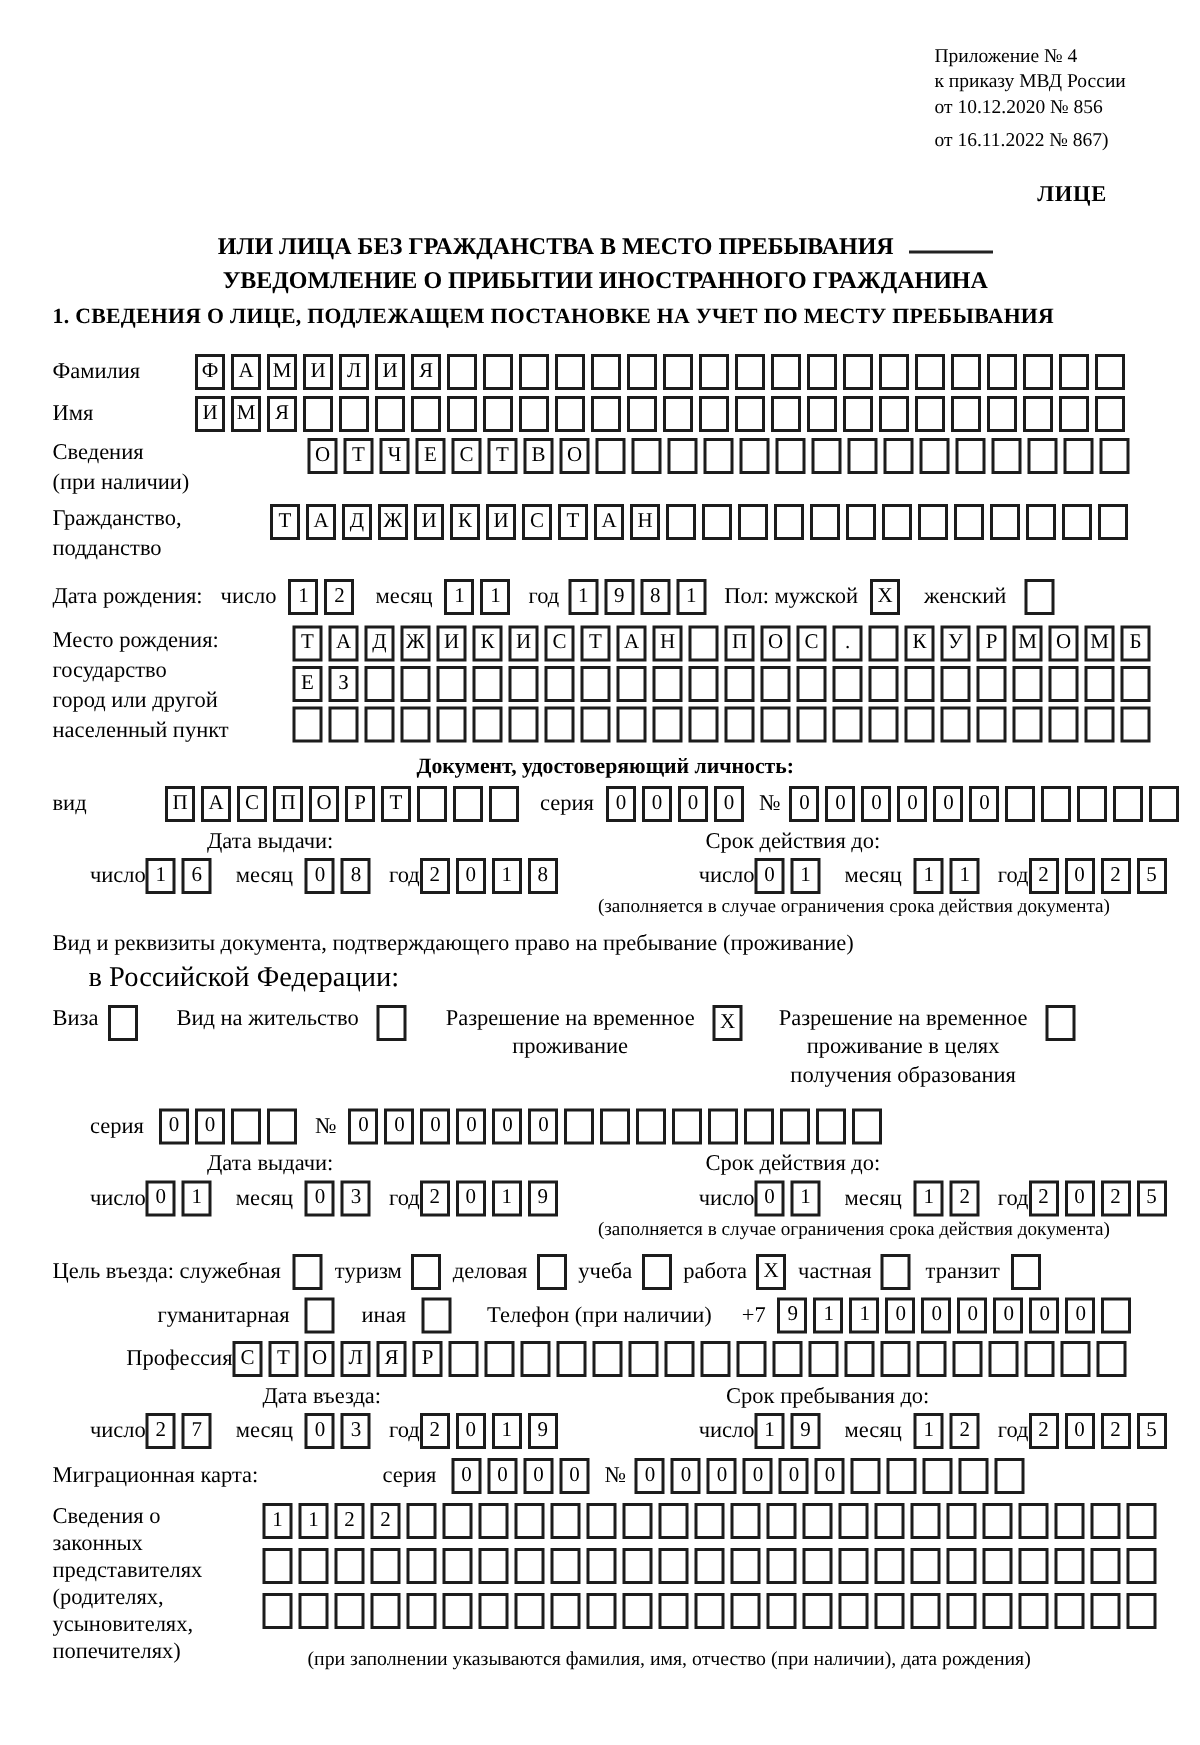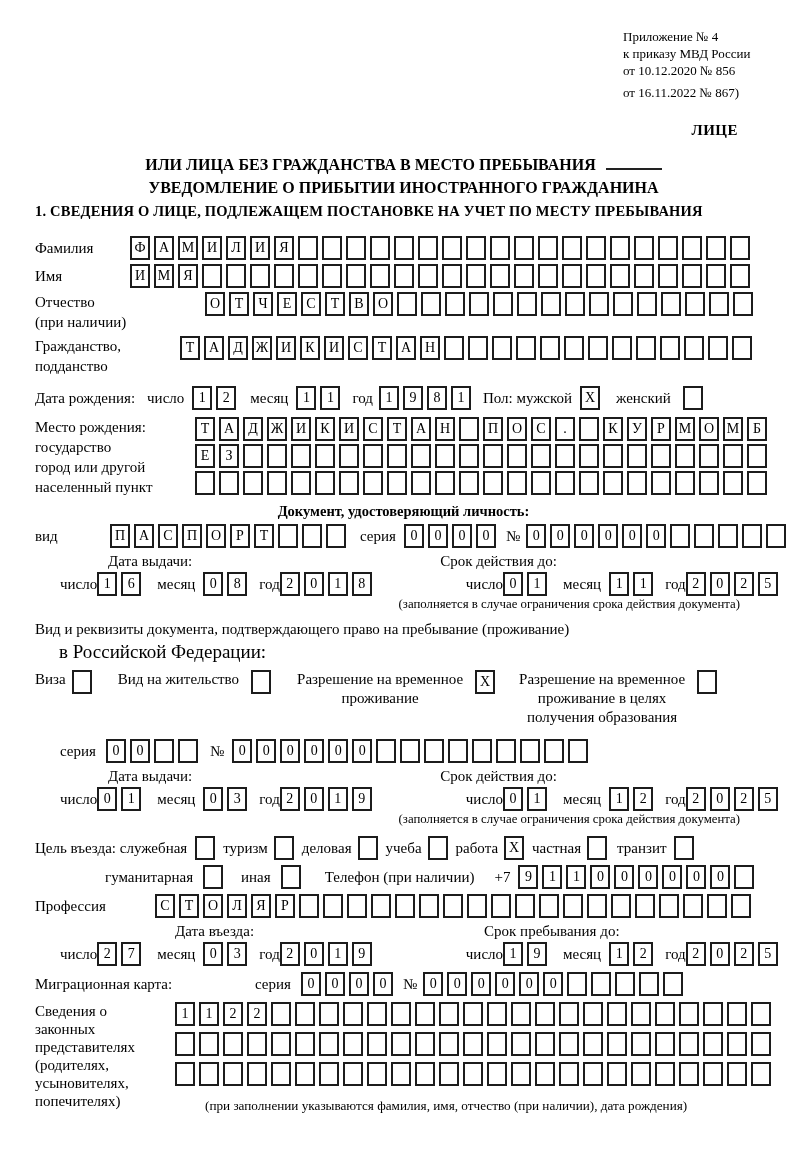--- a/index.html
+++ b/index.html
@@ -23,21 +23,21 @@
   .row { display:flex; align-items:center; margin-top:4px; }
   .row.top { align-items:flex-start; }
   .lbl { font-size:15px; flex:0 0 auto; }
   .lblcol { font-size:15px; line-height:20px; flex:0 0 auto; }
   .cells { display:flex; flex:0 0 auto; }
   .cell {
     width:20px; height:24px; border:2px solid #1c1c1c; margin-right:4px;
     display:flex; align-items:center; justify-content:center;
     font-size:14px; flex:0 0 auto; background:#fff;
   }
-  .w95 { width:95px; } .w75 { width:75px; } .w120 { width:120px; }
+  .w95 { width:95px; } .w75 { width:75px; } .w120 { width:120px;text-align:right; }
   .w140 { width:140px; } .w145 { width:145px; } .w160 { width:160px; } .w170 { width:170px; }
 
   .stackrows .cells { margin-bottom:3px; }
 
   .center-bold { text-align:center; font-weight:bold; font-size:14.5px; margin-top:5px; }
 
   .dates-head { display:flex; font-size:15px; margin-top:5px; }
   .numrow { margin-left:25px; margin-top:2px; }
   .note-right { text-align:right; padding-right:32px; font-size:12.8px; margin-top:1px; }
 
@@ -47,21 +47,21 @@
   .permits { display:flex; align-items:flex-start; margin-top:7px; font-size:15px; }
   .permits .opt { display:flex; align-items:flex-start; }
   .permits .optlbl { text-align:center; line-height:19px; }
   .permits .cells { margin-left:12px; margin-top:0; }
 
   .note-footer { margin-left:170px; font-size:13.2px; }
 
   .ml4{margin-left:4px}.ml6{margin-left:6px}.ml8{margin-left:8px}.ml10{margin-left:10px}
   .ml12{margin-left:12px}.ml14{margin-left:14px}.ml20{margin-left:20px}
   .ml22{margin-left:22px}.ml25{margin-left:25px}.ml70{margin-left:70px}
-  .ml90{margin-left:90px}.ml135{margin-left:73px}.ml140{margin-left:140px}
+  .ml90{margin-left:90px}.ml135{margin-left:103px}.ml140{margin-left:140px}
   .ml230{margin-left:230px}.ml248{margin-left:248px}
   .mr6{margin-right:6px}.mr8{margin-right:8px}.mr10{margin-right:10px}.mr12{margin-right:12px}
 </style>
 </head>
 <body>
 
 <div class="page">
 
   <div class="annex">
     <div>Приложение № 4</div>
@@ -141,21 +141,21 @@
         <span class="cell"></span>
         <span class="cell"></span>
         <span class="cell"></span>
         <span class="cell"></span>
         <span class="cell"></span>
       </span>
   </div>
 
   <div class="row top">
     <span class="lblcol w170">
-      <span style="display:block">Отчество</span>
+      <span style="display:block">Сведения</span>
       <span style="display:block">(при наличии)</span>
     </span>
     <span class="cells">
         <span class="cell">О</span>
         <span class="cell">Т</span>
         <span class="cell">Ч</span>
         <span class="cell">Е</span>
         <span class="cell">С</span>
         <span class="cell">Т</span>
         <span class="cell">В</span>

